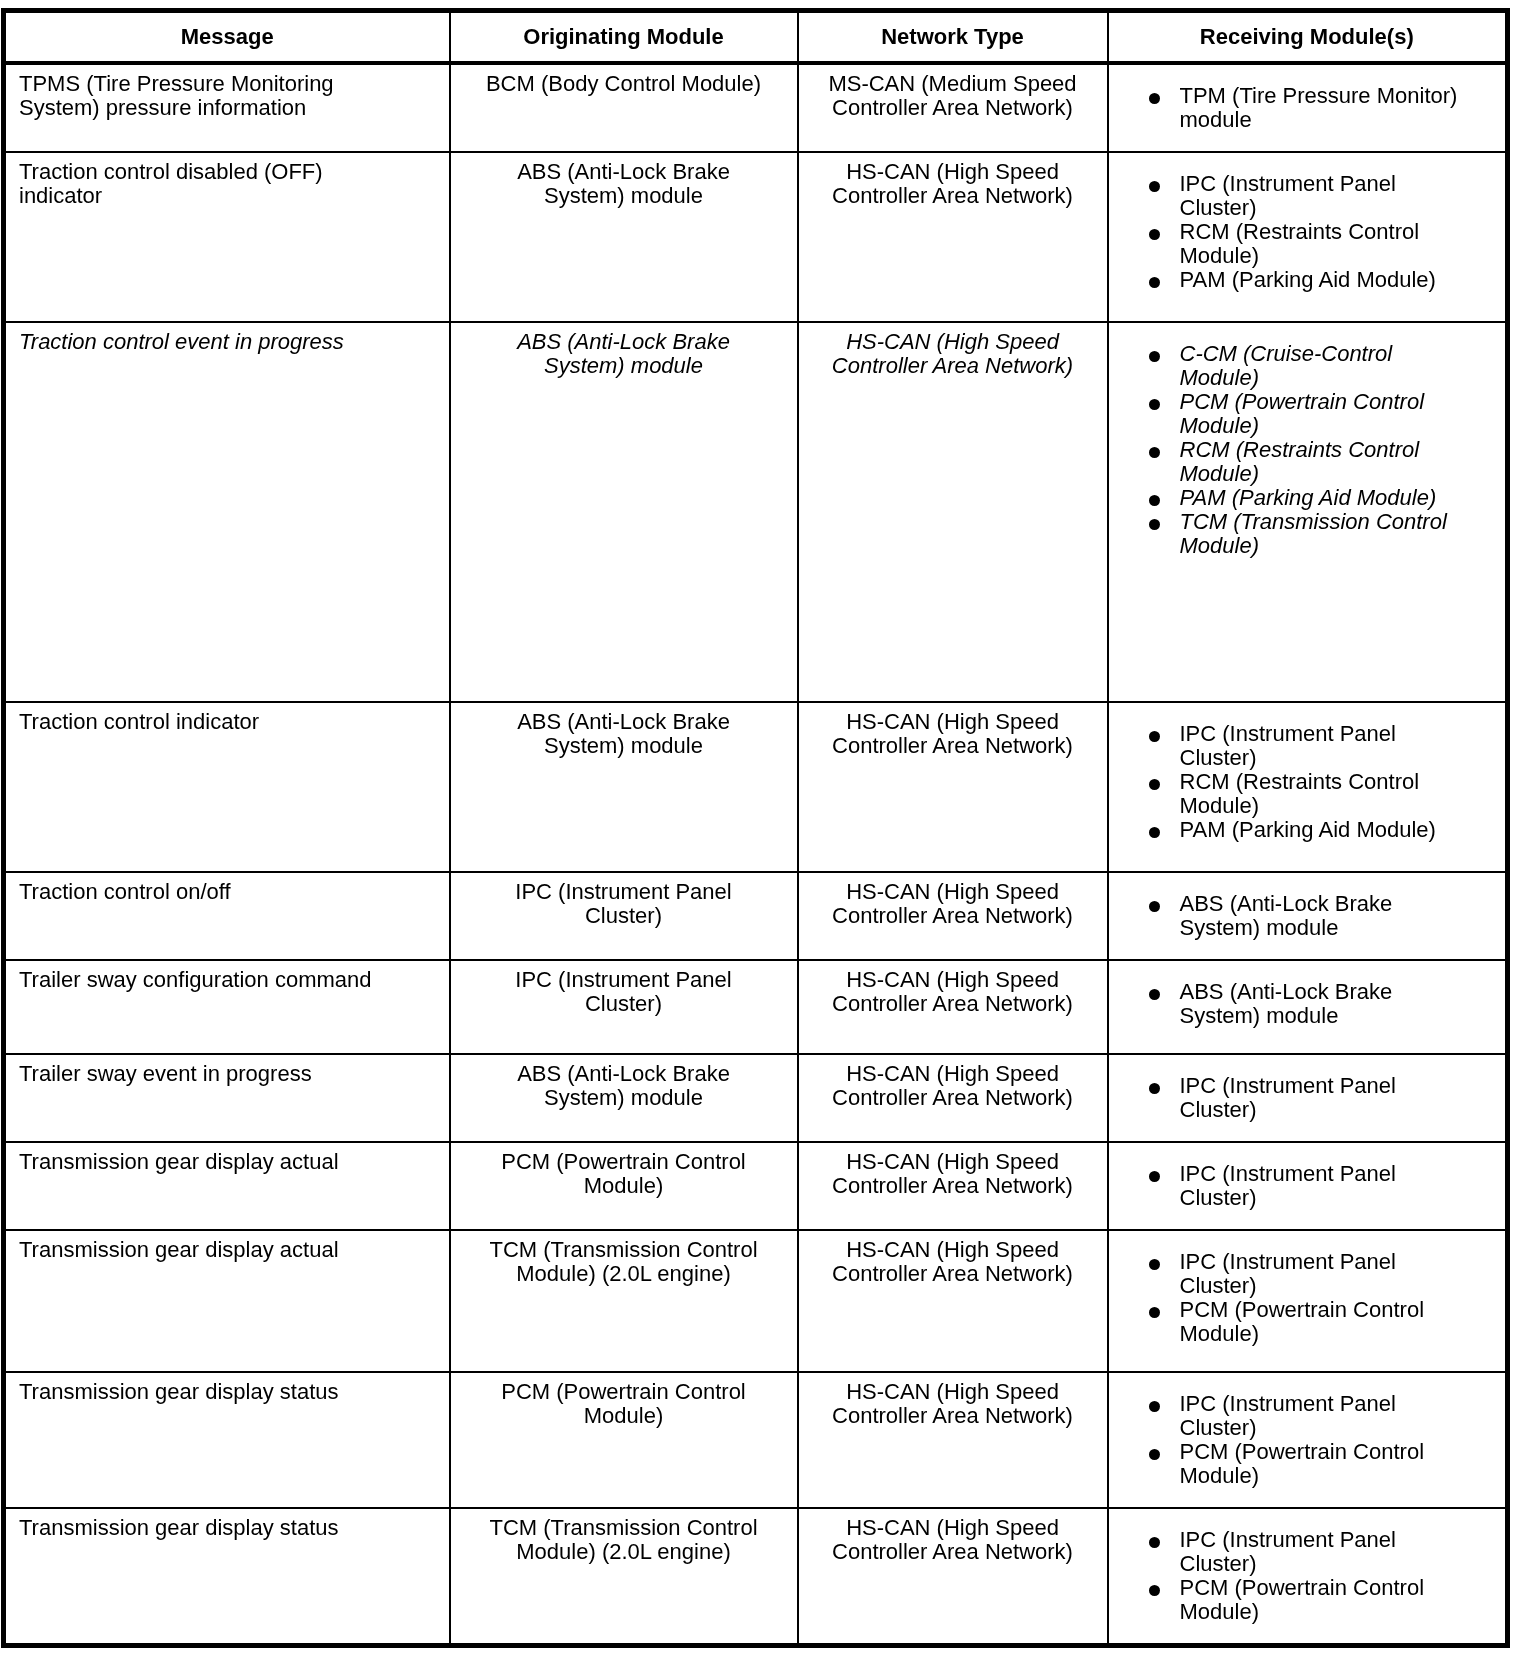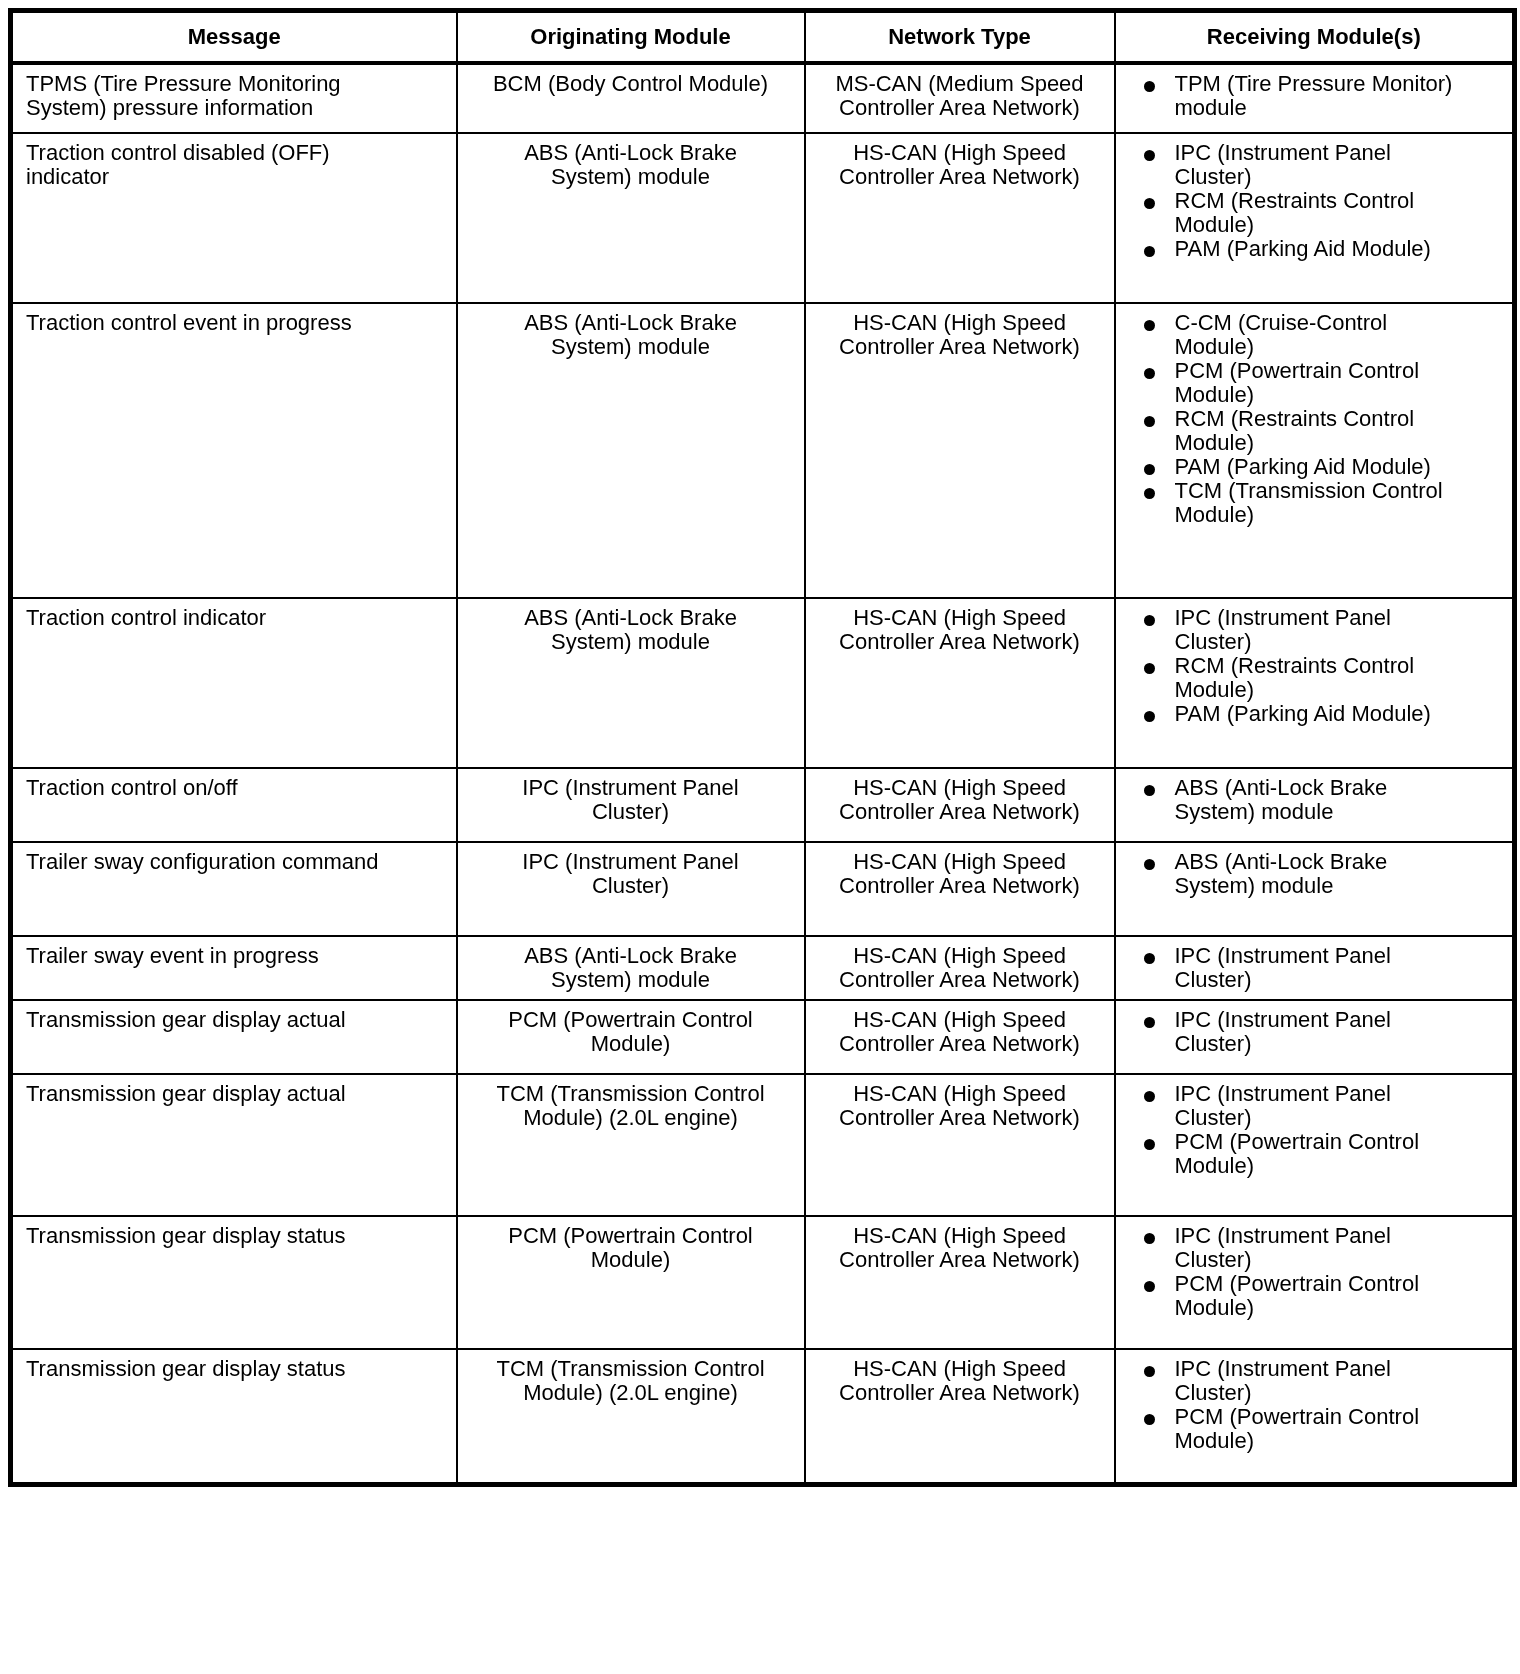--- a/index.html
+++ b/index.html
@@ -15,21 +15,21 @@
     color: #000000;
     overflow: hidden;
   }
   .page {
     position: absolute;
     inset: 0;
     background: #ffffff;
   }
   table.routing {
     position: absolute;
-    left: 8px;
+    left: 1px;
     top: 8px;
     width: 1504px;
     border-collapse: collapse;
     table-layout: fixed;
     border: 5px solid #000000;
   }
   th, td {
     border: 2px solid #000000;
     vertical-align: top;
     font-size: 22px;
@@ -56,21 +56,21 @@
   td.c-orig, td.c-net {
     text-align: center;
     margin-left: 28px;
   }
   td.c-recv {
     padding-left: 10px;
     padding-right: 6px;
   }
   ul.recv {
     list-style: none;
-    margin: 0;
+    margin: 12px;
     padding: 0 0 0 18px;
   }
   ul.recv li {
     display: flex;
     align-items: flex-start;
     margin: 0;
     padding: 0;
   }
   .dot {
     flex: 0 0 11px;
@@ -119,21 +119,21 @@
           <td class="c-msg">Traction control disabled (OFF)
 indicator</td>
           <td class="c-orig">ABS (Anti-Lock Brake
 System) module</td>
           <td class="c-net">HS-CAN (High Speed
 Controller Area Network)</td>
           <td class="c-recv"><ul class="recv"><li><span class="dot"></span><span class="recv-text">IPC (Instrument Panel
 Cluster)</span></li><li><span class="dot"></span><span class="recv-text">RCM (Restraints Control
 Module)</span></li><li><span class="dot"></span><span class="recv-text">PAM (Parking Aid Module)</span></li></ul></td>
         </tr>
-        <tr style="height: 295px;">
+        <tr style="height: 380px; font-style: italic;">
           <td class="c-msg">Traction control event in progress</td>
           <td class="c-orig">ABS (Anti-Lock Brake
 System) module</td>
           <td class="c-net">HS-CAN (High Speed
 Controller Area Network)</td>
           <td class="c-recv"><ul class="recv"><li><span class="dot"></span><span class="recv-text">C-CM (Cruise-Control
 Module)</span></li><li><span class="dot"></span><span class="recv-text">PCM (Powertrain Control
 Module)</span></li><li><span class="dot"></span><span class="recv-text">RCM (Restraints Control
 Module)</span></li><li><span class="dot"></span><span class="recv-text">PAM (Parking Aid Module)</span></li><li><span class="dot"></span><span class="recv-text">TCM (Transmission Control
 Module)</span></li></ul></td>

